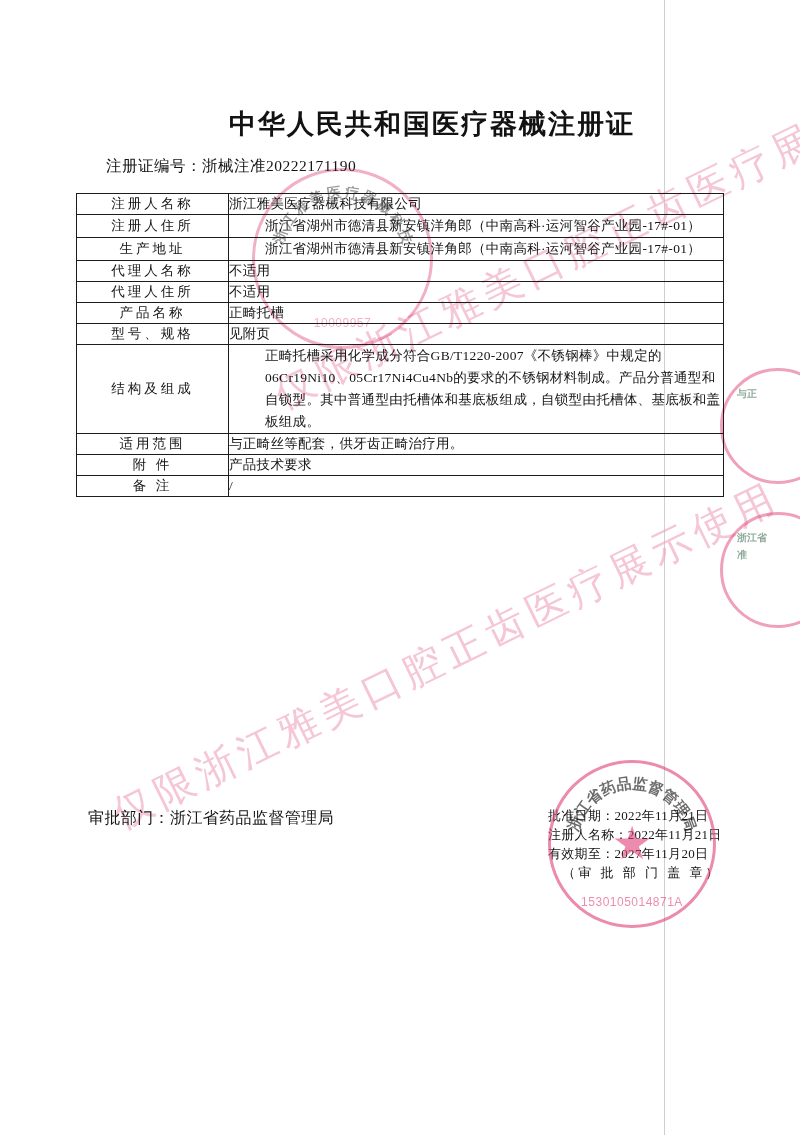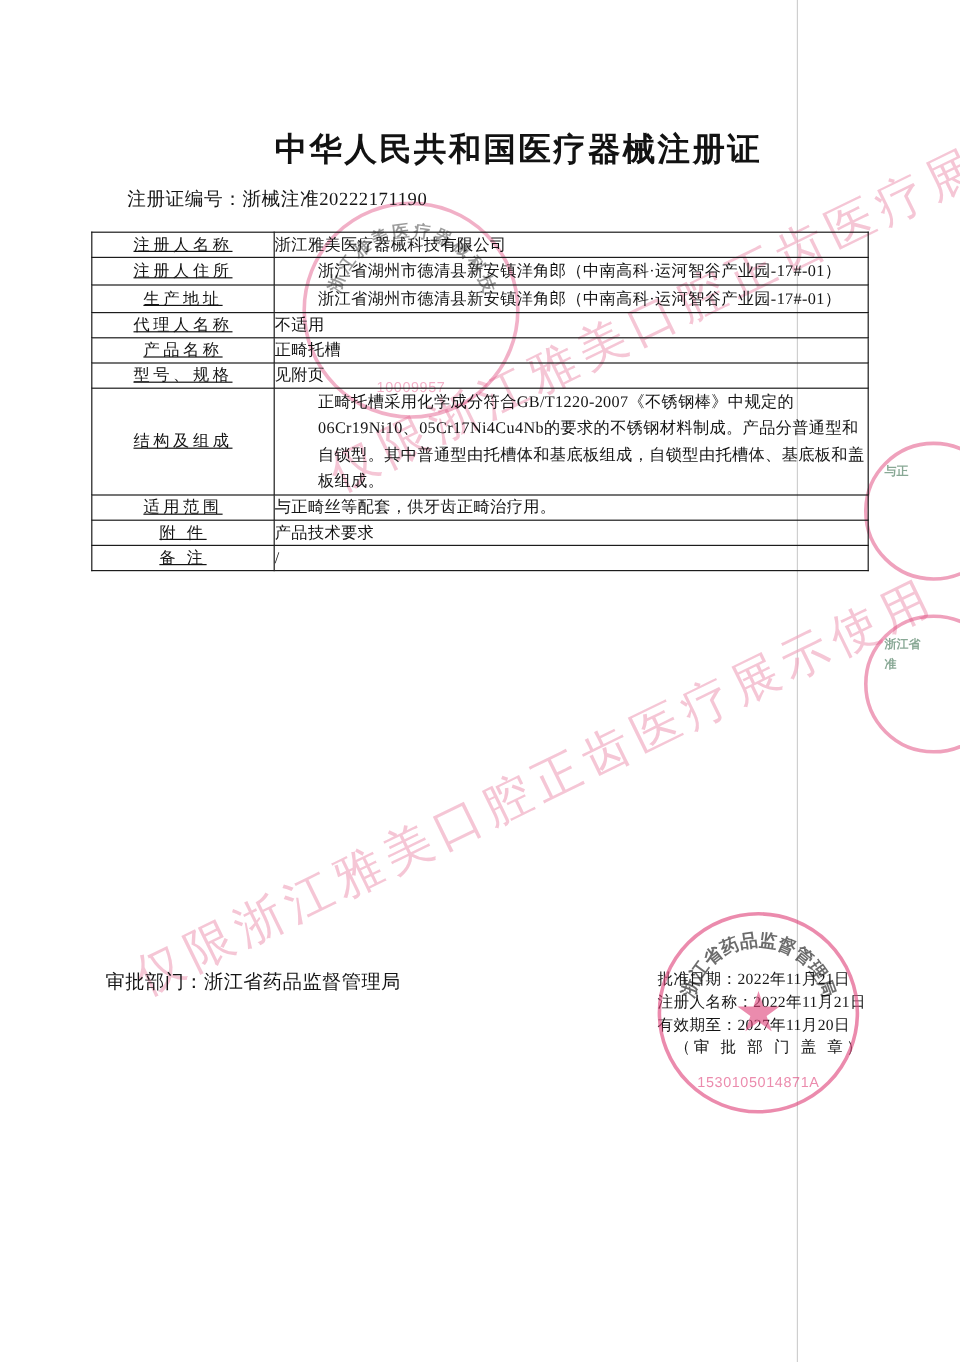--- a/index.html
+++ b/index.html
@@ -72,21 +72,20 @@
     font-size: 13.5px;
     line-height: 20px;
     color: #141414;
   }
   td.label {
     width: 151px;
     text-align: center;
     letter-spacing: 3px;
     font-size: 14px;
     padding: 7px 0;
-    text-decoration: underline;
   }
   td.value {
     padding: 7px 10px 7px 12px;
     letter-spacing: 0.3px;
   }
   td.value.multi {
     line-height: 22px;
     padding-left: 36px;
   }
 
@@ -258,20 +257,24 @@
       <tr>
         <td class="label">注册人住所</td>
         <td class="value multi">浙江省湖州市德清县新安镇洋角郎（中南高科·运河智谷产业园-17#-01）</td>
       </tr>
       <tr>
         <td class="label">生产地址</td>
         <td class="value multi">浙江省湖州市德清县新安镇洋角郎（中南高科·运河智谷产业园-17#-01）</td>
       </tr>
       <tr>
         <td class="label">代理人名称</td>
+        <td class="value">不适用</td>
+      </tr>
+      <tr>
+        <td class="label">代理人住所</td>
         <td class="value">不适用</td>
       </tr>
       <tr>
         <td class="label">产品名称</td>
         <td class="value">正畸托槽</td>
       </tr>
       <tr>
         <td class="label">型号、规格</td>
         <td class="value">见附页</td>
       </tr>

